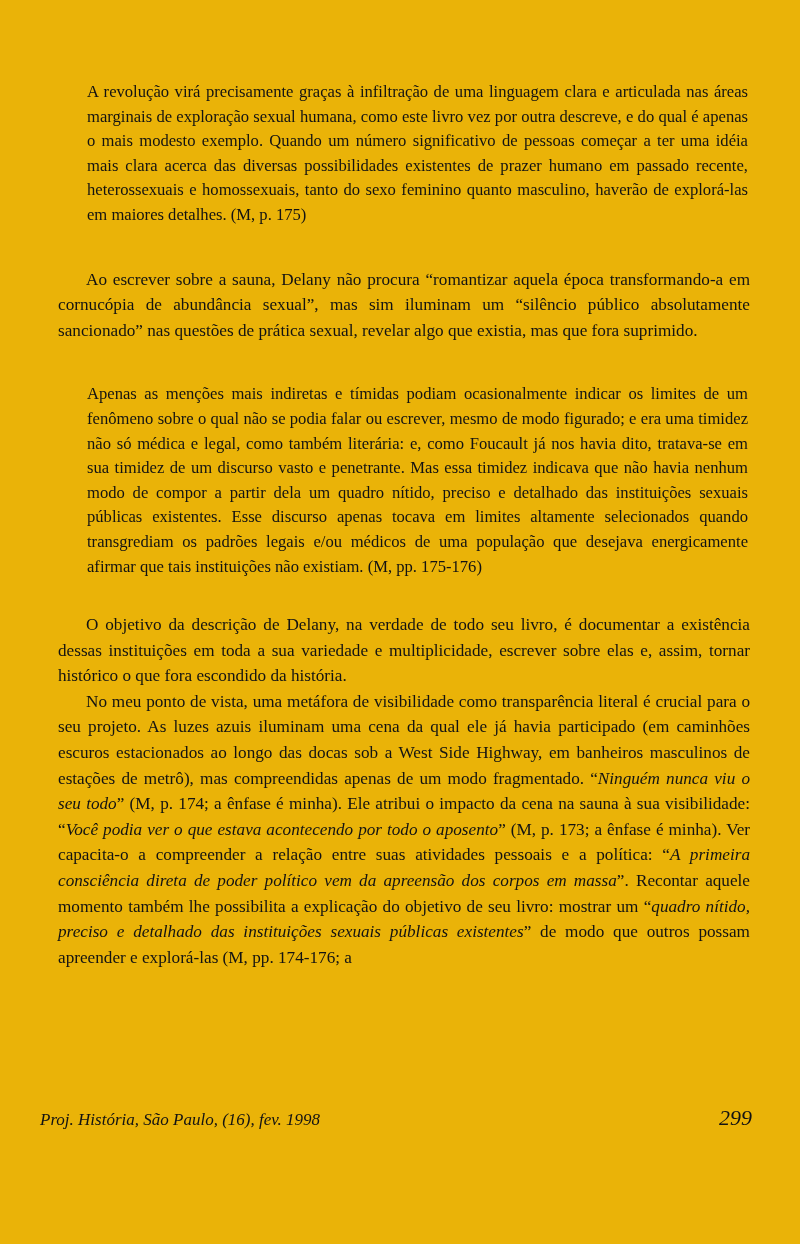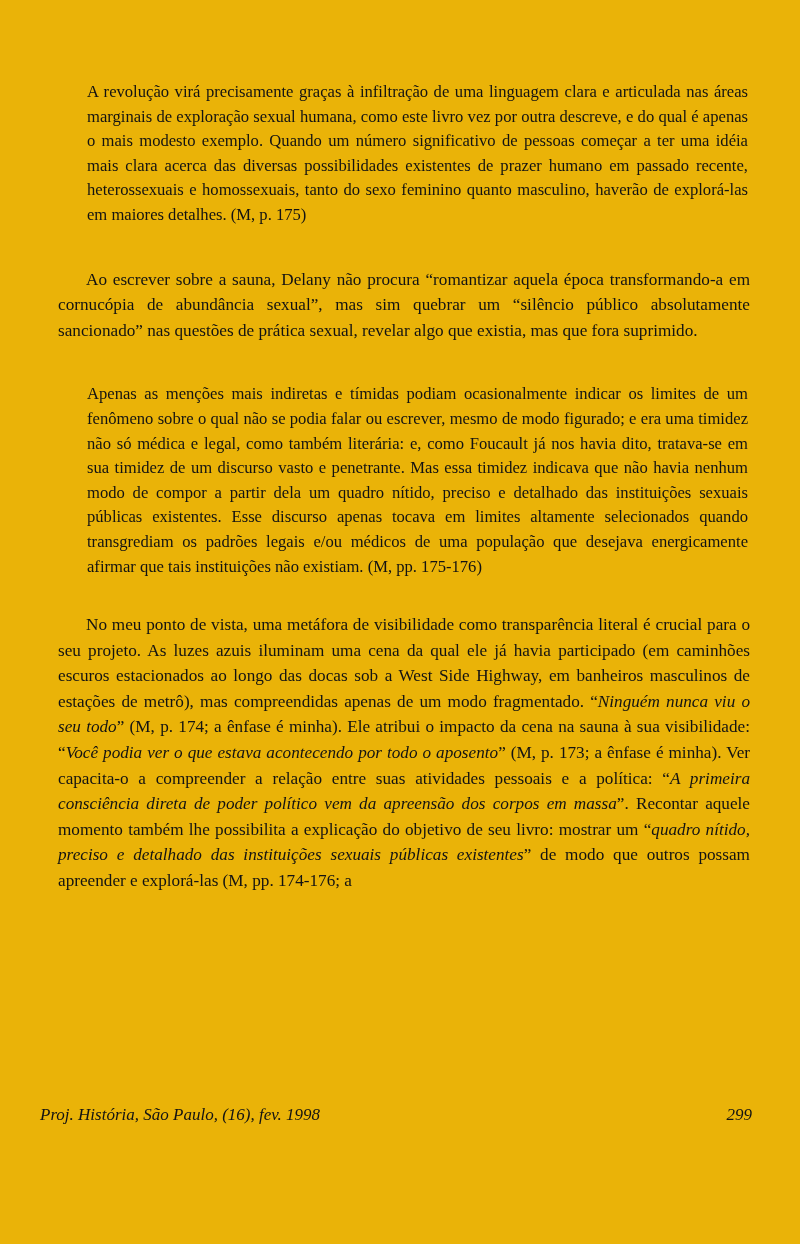--- a/index.html
+++ b/index.html
@@ -58,42 +58,43 @@
     justify-content: space-between;
     align-items: baseline;
     font-family: "Liberation Serif", "DejaVu Serif", serif;
     font-style: italic;
     font-size: 17px;
     color: #131313;
     gap: 33px;
   }
   .footer .pageno {
     font-style: italic;
-    font-size: 17px;
+    font-size: 22px;
   }
 </style>
 </head>
 <body>
 
 <div class="page">
 
   <div class="content">
 
     <p class="quote quote-top">A revolução virá precisamente graças à infiltração de uma linguagem clara e articulada nas áreas marginais de exploração sexual humana, como este livro vez por outra descreve, e do qual é apenas o mais modesto exemplo. Quando um número significativo de pessoas começar a ter uma idéia mais clara acerca das diversas possibilidades existentes de prazer humano em passado recente, heterossexuais e homossexuais, tanto do sexo feminino quanto masculino, haverão de explorá-las em maiores detalhes. (M, p. 175)</p>
 
     <div class="gap-lg"></div>
 
-    <p class="body-par">Ao escrever sobre a sauna, Delany não procura “romantizar aquela época transformando-a em cornucópia de abundância sexual”, mas sim quebrar um “silêncio público absolutamente sancionado” nas questões de prática sexual, revelar algo que existia, mas que fora suprimido.</p>
+    <p class="body-par">Ao escrever sobre a sauna, Delany não procura “romantizar aquela época transformando-a em cornucópia de abundância sexual”, mas sim iluminam um “silêncio público absolutamente sancionado” nas questões de prática sexual, revelar algo que existia, mas que fora suprimido.</p>
 
     <div class="gap-lg"></div>
 
     <p class="quote">Apenas as menções mais indiretas e tímidas podiam ocasionalmente indicar os limites de um fenômeno sobre o qual não se podia falar ou escrever, mesmo de modo figurado; e era uma timidez não só médica e legal, como também literária: e, como Foucault já nos havia dito, tratava-se em sua timidez de um discurso vasto e penetrante. Mas essa timidez indicava que não havia nenhum modo de compor a partir dela um quadro nítido, preciso e detalhado das instituições sexuais públicas existentes. Esse discurso apenas tocava em limites altamente selecionados quando transgrediam os padrões legais e/ou médicos de uma população que desejava energicamente afirmar que tais instituições não existiam. (M, pp. 175-176)</p>
 
     <div class="gap-md"></div>
 
+    <p class="body-par">O objetivo da descrição de Delany, na verdade de todo seu livro, é documentar a existência dessas instituições em toda a sua variedade e multiplicidade, escrever sobre elas e, assim, tornar histórico o que fora escondido da história.</p>
 
     <p class="body-par" id="rich-par"><span>No meu ponto de vista, uma metáfora de visibilidade como transparência literal é crucial para o seu projeto. As luzes azuis iluminam uma cena da qual ele já havia participado (em caminhões escuros estacionados ao longo das docas sob a West Side Highway, em banheiros masculinos de estações de metrô), mas compreendidas apenas de um modo fragmentado. “</span><span class="ital">Ninguém nunca viu o seu todo</span><span>” (M, p. 174; a ênfase é minha). Ele atribui o impacto da cena na sauna à sua visibilidade: “</span><span class="ital">Você podia ver o que estava acontecendo por todo o aposento</span><span>” (M, p. 173; a ênfase é minha). Ver capacita-o a compreender a relação entre suas atividades pessoais e a política: “</span><span class="ital">A primeira consciência direta de poder político vem da apreensão dos corpos em massa</span><span>”. Recontar aquele momento também lhe possibilita a explicação do objetivo de seu livro: mostrar um “</span><span class="ital">quadro nítido, preciso e detalhado das instituições sexuais públicas existentes</span><span>” de modo que outros possam apreender e explorá-las (M, pp. 174-176; a</span></p>
 
   </div>
 
   <div class="footer">
     <span class="cite">Proj. História, São Paulo, (16), fev. 1998</span>
     <span class="pageno">299</span>
   </div>
 

